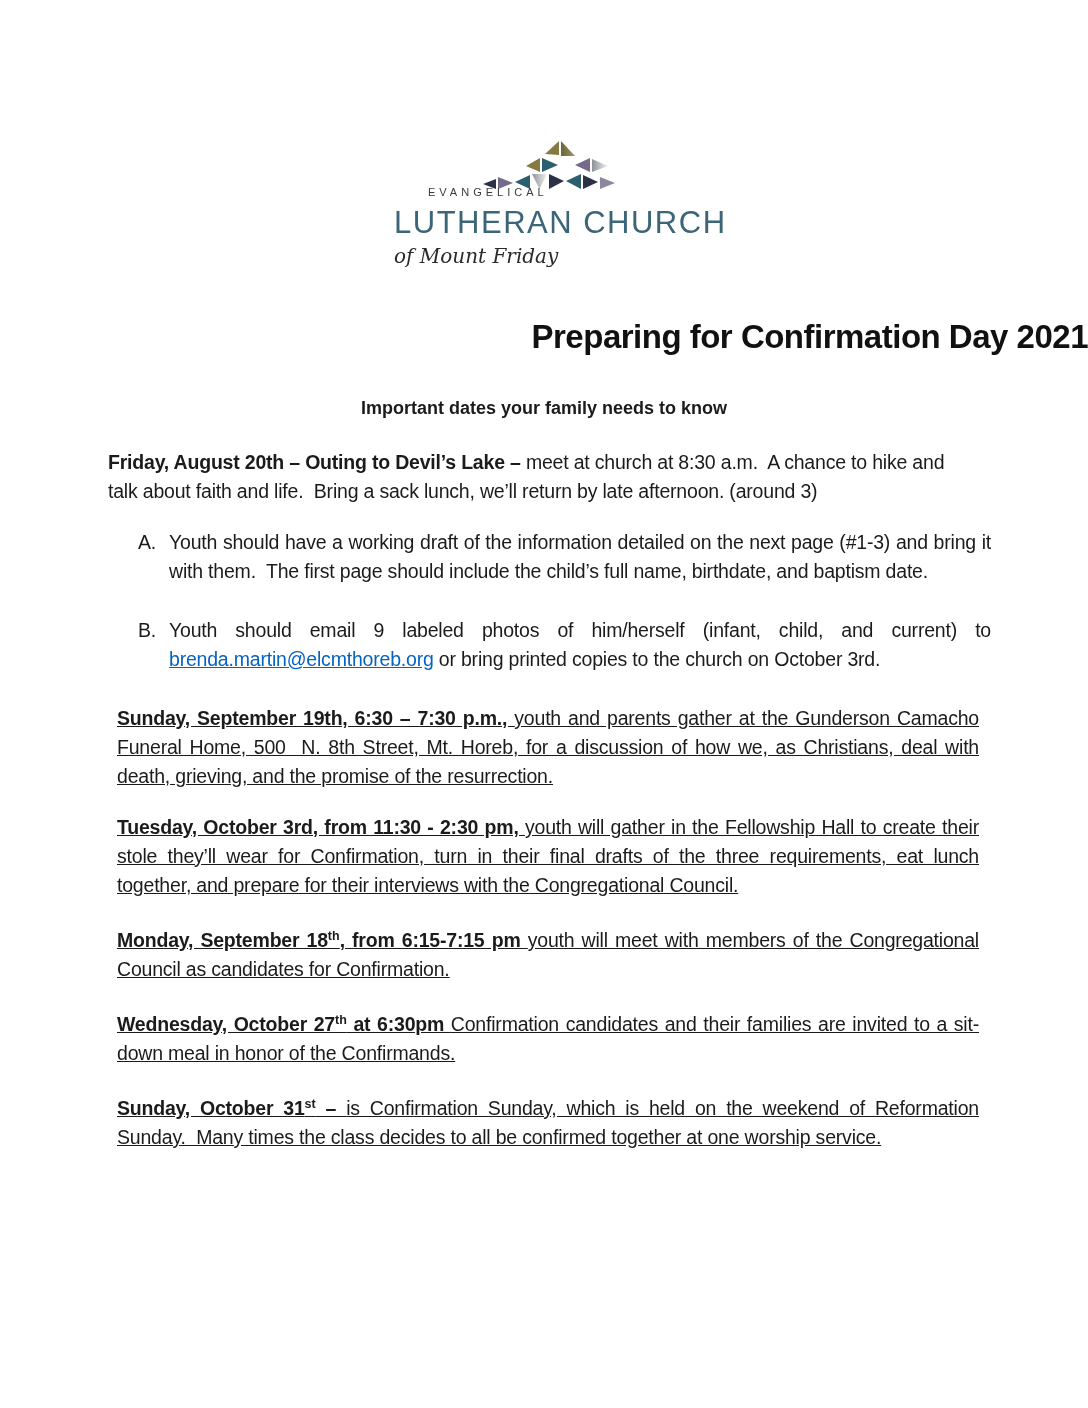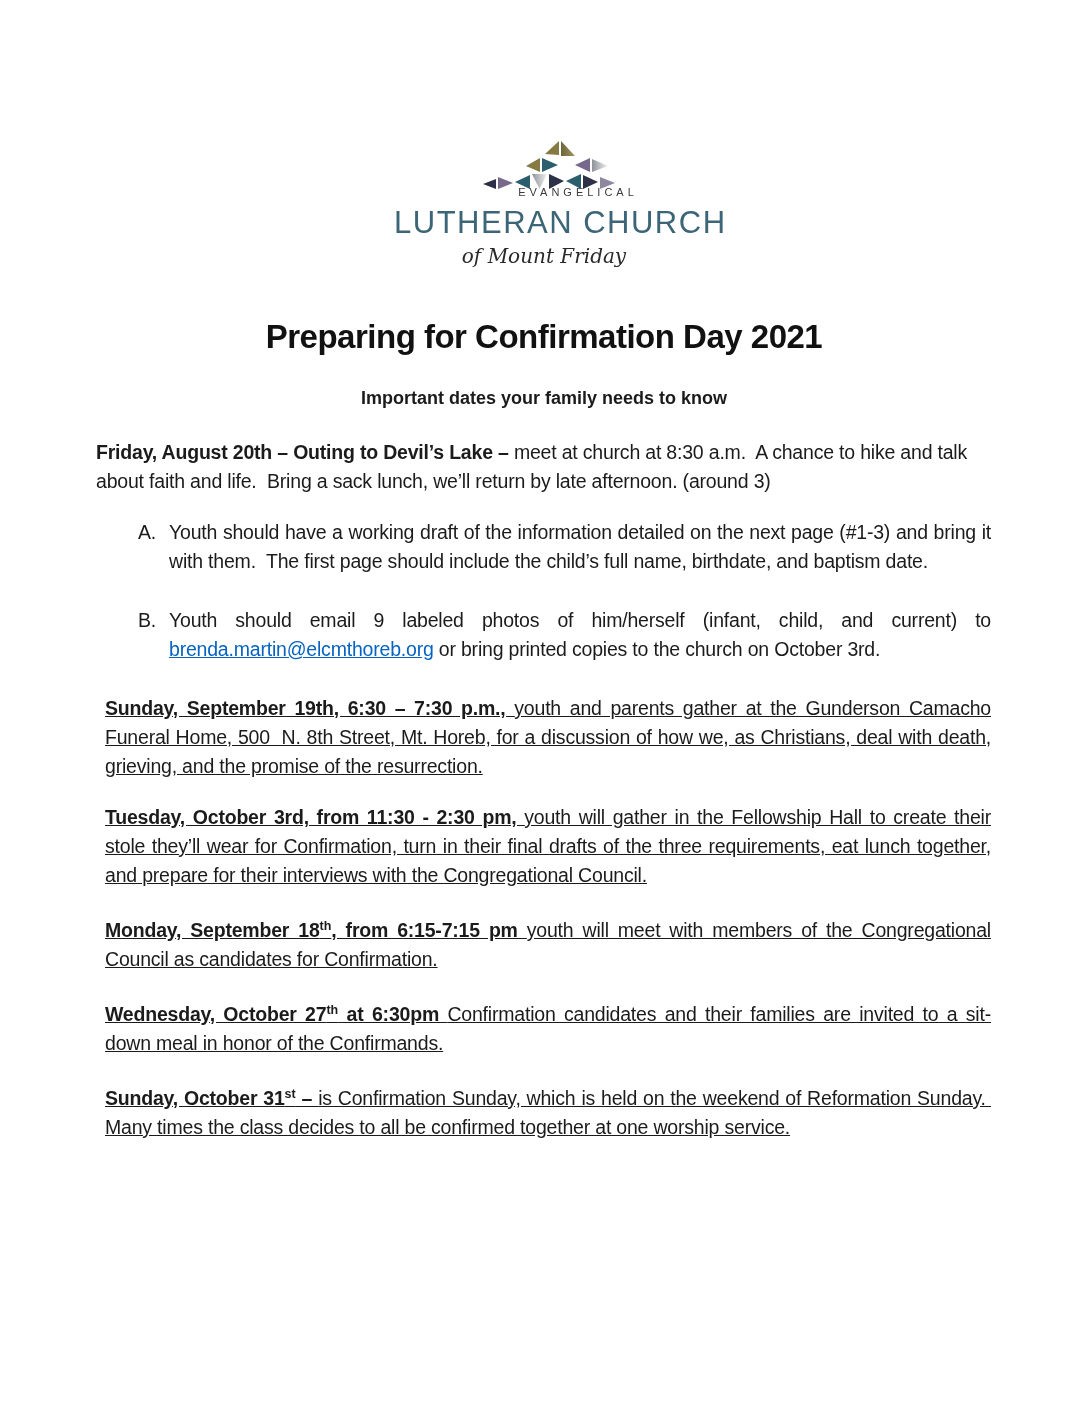--- a/index.html
+++ b/index.html
@@ -4,21 +4,21 @@
 <style>
   html,body{margin:0;padding:0;}
   body{
     width:1088px;height:1408px;background:#ffffff;
     font-family:"Liberation Sans",sans-serif;color:#1b1b1b;
     -webkit-font-smoothing:antialiased;
   }
   .page{width:1088px;height:1408px;overflow:hidden;position:relative;}
 
   
-  .logo{margin:141px auto 0;width:300px;text-align:center;}
+  .logo{margin:141px auto 0;width:300px;text-align:left;}
   .mountain{width:140px;height:50px;margin:0 auto;transform:translateX(8px);display:block;}
   .evangelical{
     font-size:11px;letter-spacing:4px;font-weight:500;color:#3a3a3a;
     margin-top:-5px;transform:translateX(34px);
   }
   .church-name{
     font-size:31px;letter-spacing:1.5px;font-weight:500;color:var(--accent,#3c6578);
     margin-top:7px;white-space:nowrap;
   }
   .church-loc{
@@ -28,28 +28,28 @@
   .t-olive{fill:var(--c-olive,#857a41);}
   .t-bronze{fill:url(#grad-bronze);}
   .t-teal{fill:var(--c-teal,#2b5f6e);}
   .t-purple{fill:var(--c-purple,#77698c);}
   .t-lilac{fill:var(--c-lilac,#8d87a0);}
   .t-navy{fill:var(--c-navy,#2c3147);}
   .t-silver{fill:url(#grad-silver);}
 
   
   .title{
-    margin-top:50px;text-align:center;font-weight:bold;
+    margin-top:50px;text-align:right;font-weight:bold;
     font-size:33px;letter-spacing:-0.5px;color:#111;
   }
-  .subtitle{margin-top:32px;text-align:center;font-weight:bold;font-size:18px;}
+  .subtitle{margin-top:42px;text-align:center;font-weight:bold;font-size:18px;}
 
   
   .content{margin:29px 97px 0 96px;font-size:19.5px;line-height:29px;letter-spacing:-0.2px;}
-  .para{margin:0 0 22px;}
+  .para{margin:0 12px 22px;}
   .para.justify{text-align:justify;padding-left:9px;text-decoration:underline;}
   .list-item{display:flex;margin:0 0 30px 42px;}
   .list-item .marker{flex:none;width:31px;}
   .list-item .list-body{flex:1;text-align:justify;}
   .b{font-weight:bold;}
   .sup{font-size:12.5px;vertical-align:7px;letter-spacing:0;}
   a.email{color:var(--link,#0563c1);text-decoration:underline;cursor:pointer;}
 </style>
 </head>
 <body>

